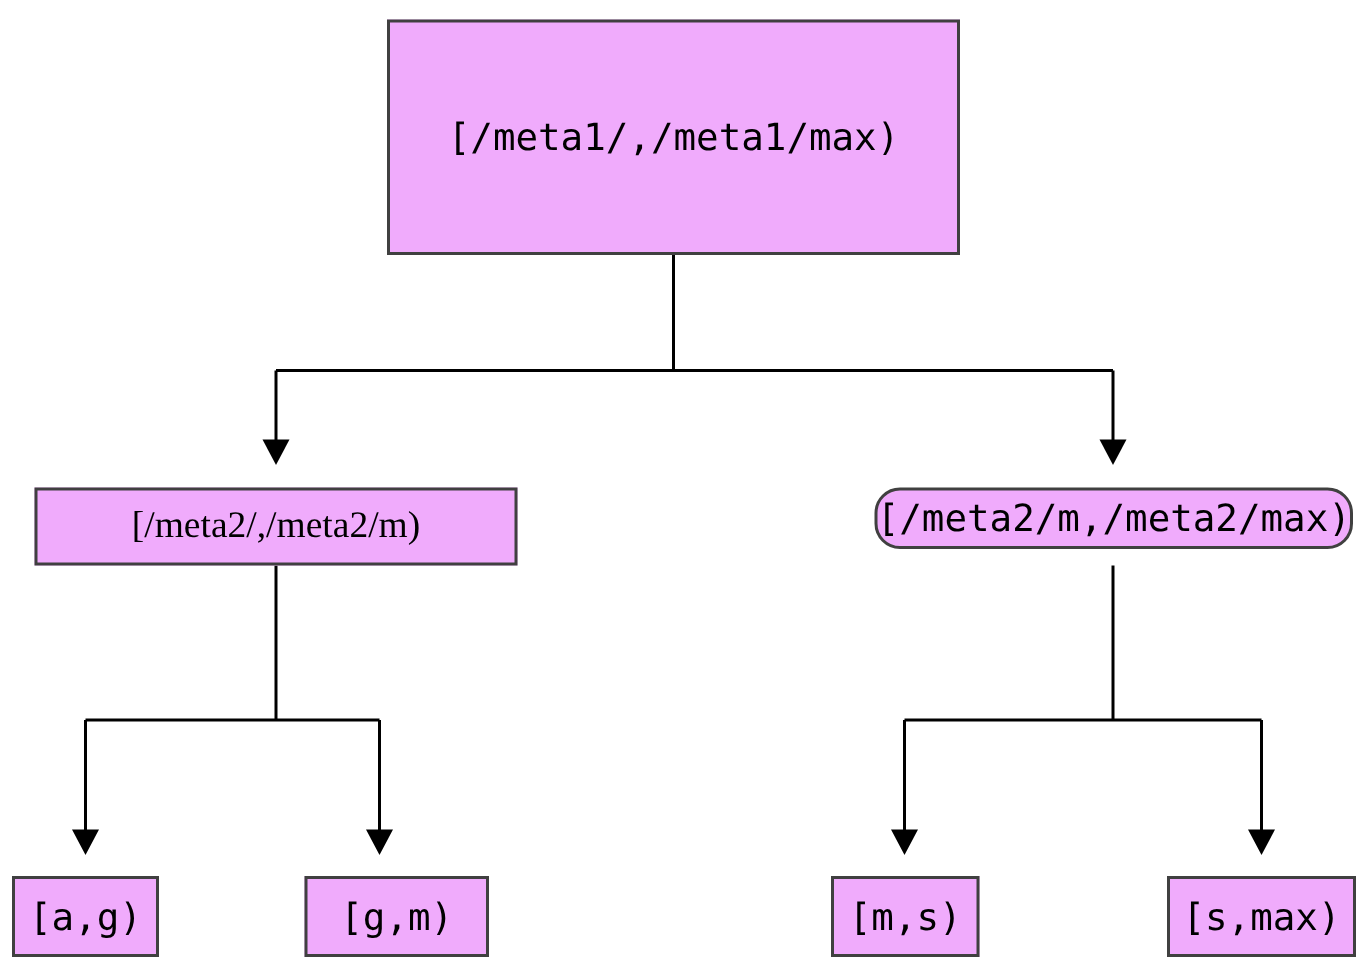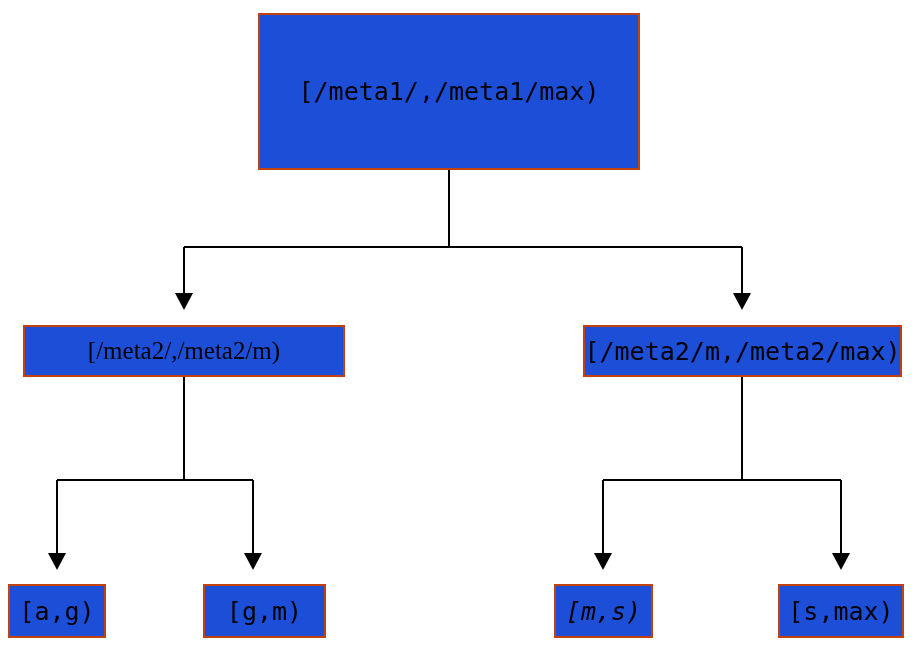--- a/index.html
+++ b/index.html
@@ -27,35 +27,35 @@
     stroke-width: 2;
     fill: none;
   }
   .edges-svg polygon {
     fill: #000000;
     stroke: none;
   }
   .node {
     position: absolute;
     box-sizing: border-box;
-    border: 2px solid #c2410c;
-    background: #1d4ed8;
+    border: 2px solid #404040;
+    background: #f0abfc;
     display: flex;
     align-items: center;
     justify-content: center;
     font-size: 25px;
     color: #000000;
     white-space: nowrap;
   }
   .node-root  { left: 258px; top: 13px;  width: 382px; height: 157px; }
   .node-left  { left: 23px;  top: 325px; width: 322px; height: 52px; font-family: Liberation Serif, serif; }
-  .node-right { left: 583px; top: 325px; width: 319px; height: 52px; }
+  .node-right { left: 583px; top: 325px; width: 319px; height: 41px; border-radius: 17px; }
   .node-ag    { left: 8px;   top: 584px; width: 98px;  height: 54px; }
   .node-gm    { left: 203px; top: 584px; width: 123px;  height: 54px; }
-  .node-ms    { left: 554px; top: 584px; width: 99px;  height: 54px; font-style: italic; }
+  .node-ms    { left: 554px; top: 584px; width: 99px;  height: 54px; }
   .node-smax  { left: 778px; top: 584px; width: 126px; height: 54px; }
 </style>
 </head>
 <body>
 
 <div class="canvas">
 
   <svg class="edges-svg" viewBox="0 0 912 652" xmlns="http://www.w3.org/2000/svg">
 
     <path d="M449,170 L449,247"></path>

